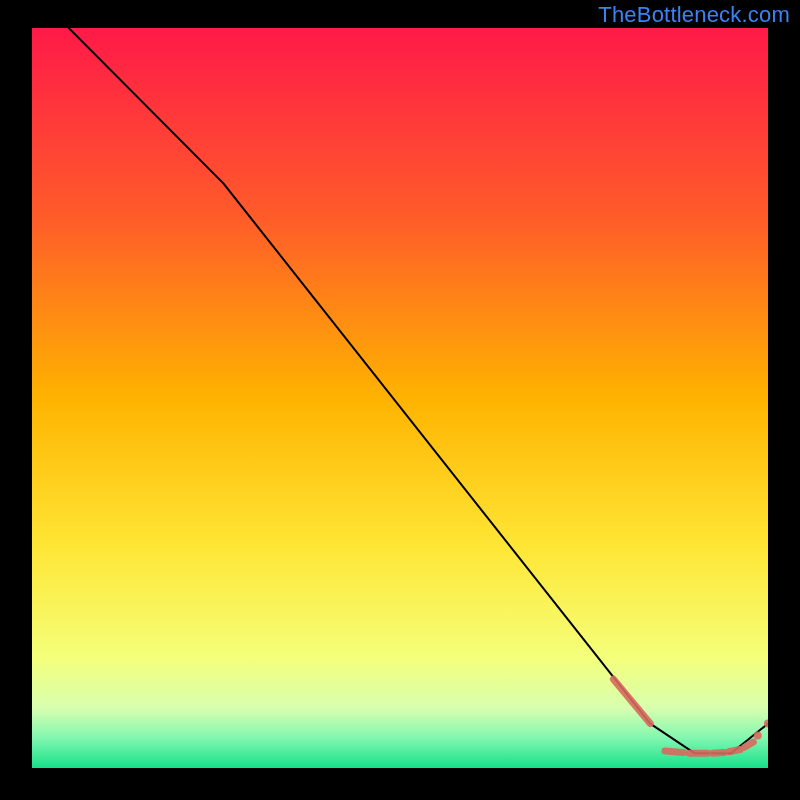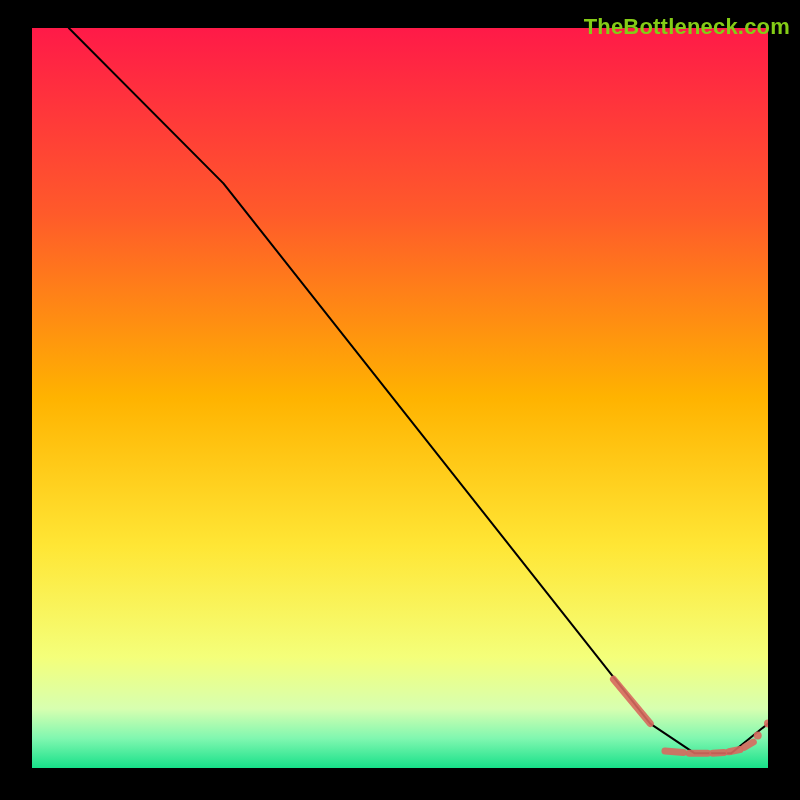--- a/index.html
+++ b/index.html
@@ -14,26 +14,25 @@
   .frame {
     position: relative;
     width: 800px;
     height: 800px;
     background: #000;
   }
   .watermark {
     position: absolute;
     top: 2px;
     right: 10px;
-    color: #84cc16;
+    color: #3b82f6;
     font-size: 22px;
-    font-weight: 700;
+    font-weight: 400;
     letter-spacing: 0.2px;
     z-index: 5;
-    margin-top: 12px;
   }
   .plot-outer {
     position: absolute;
     left: 32px;
     top: 28px;
     width: 736px;
     height: 740px;
     background: #000;
   }
   .plot {

